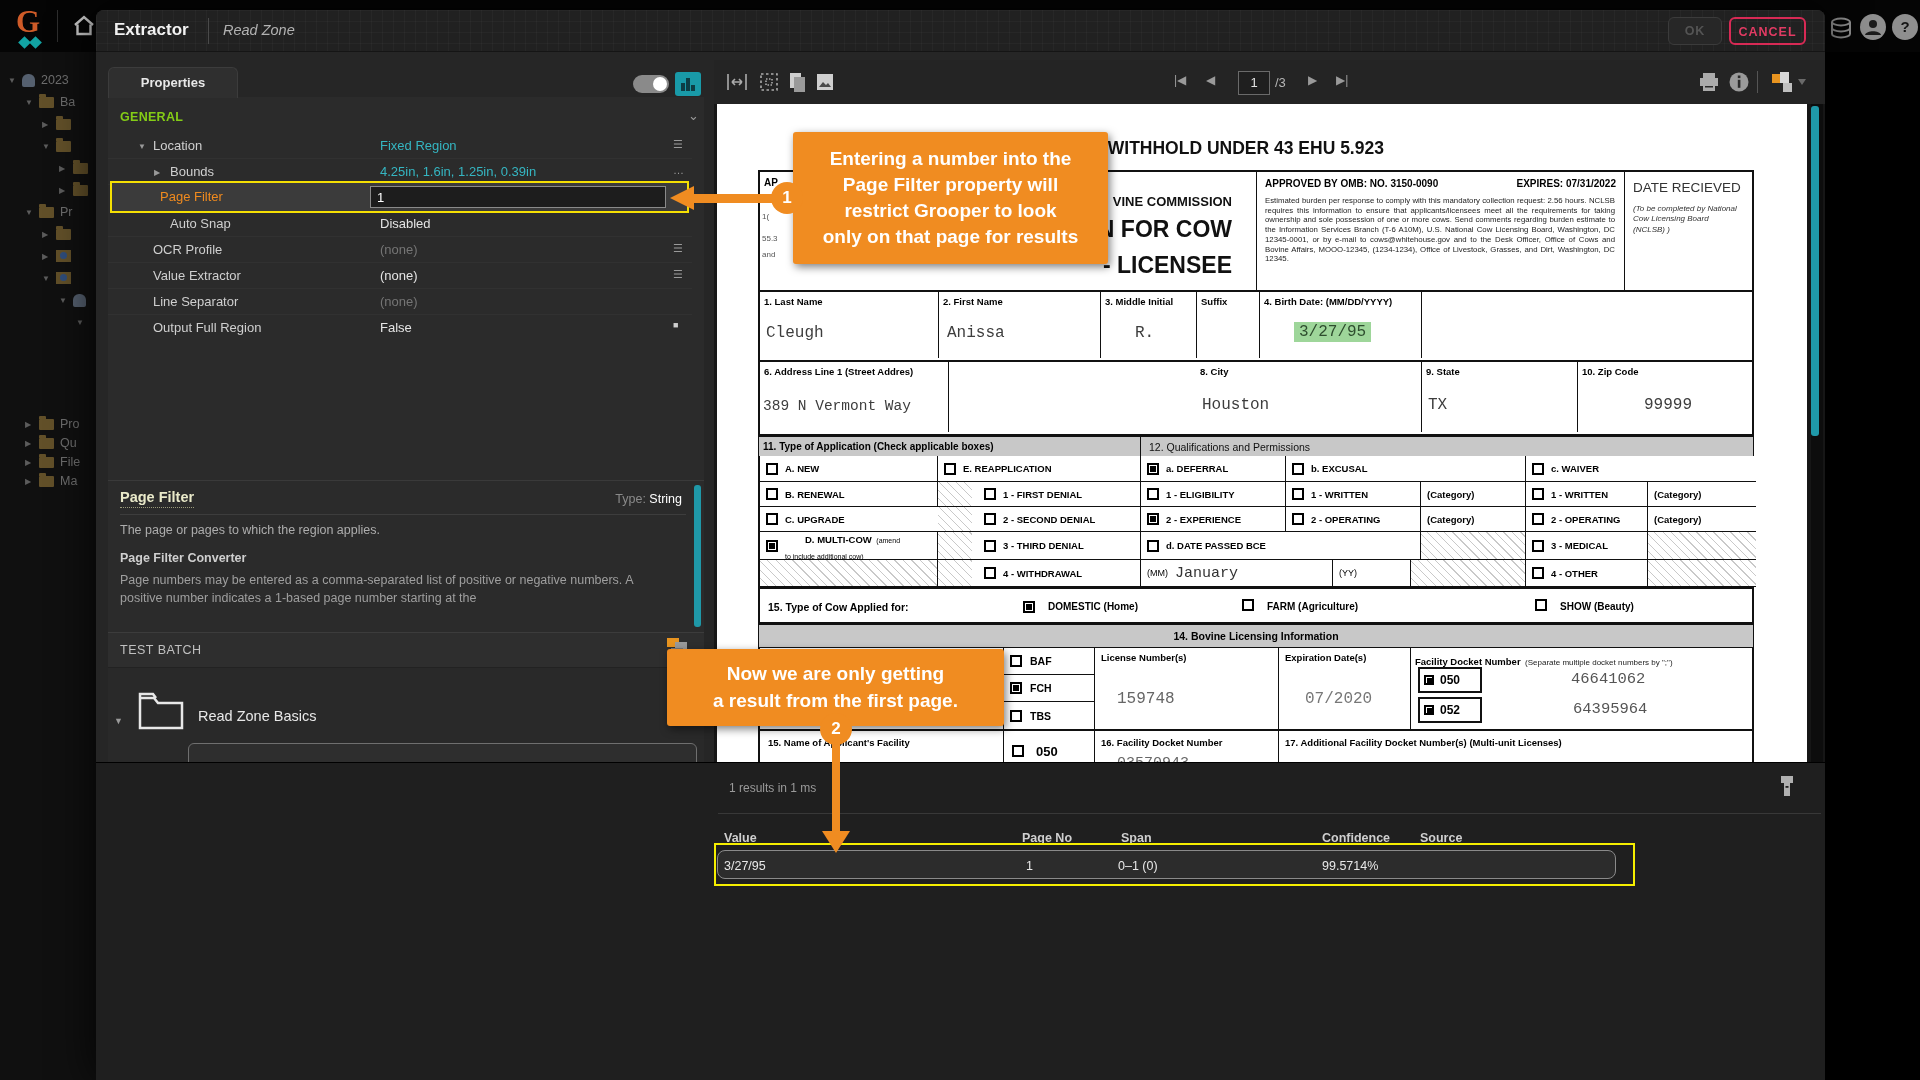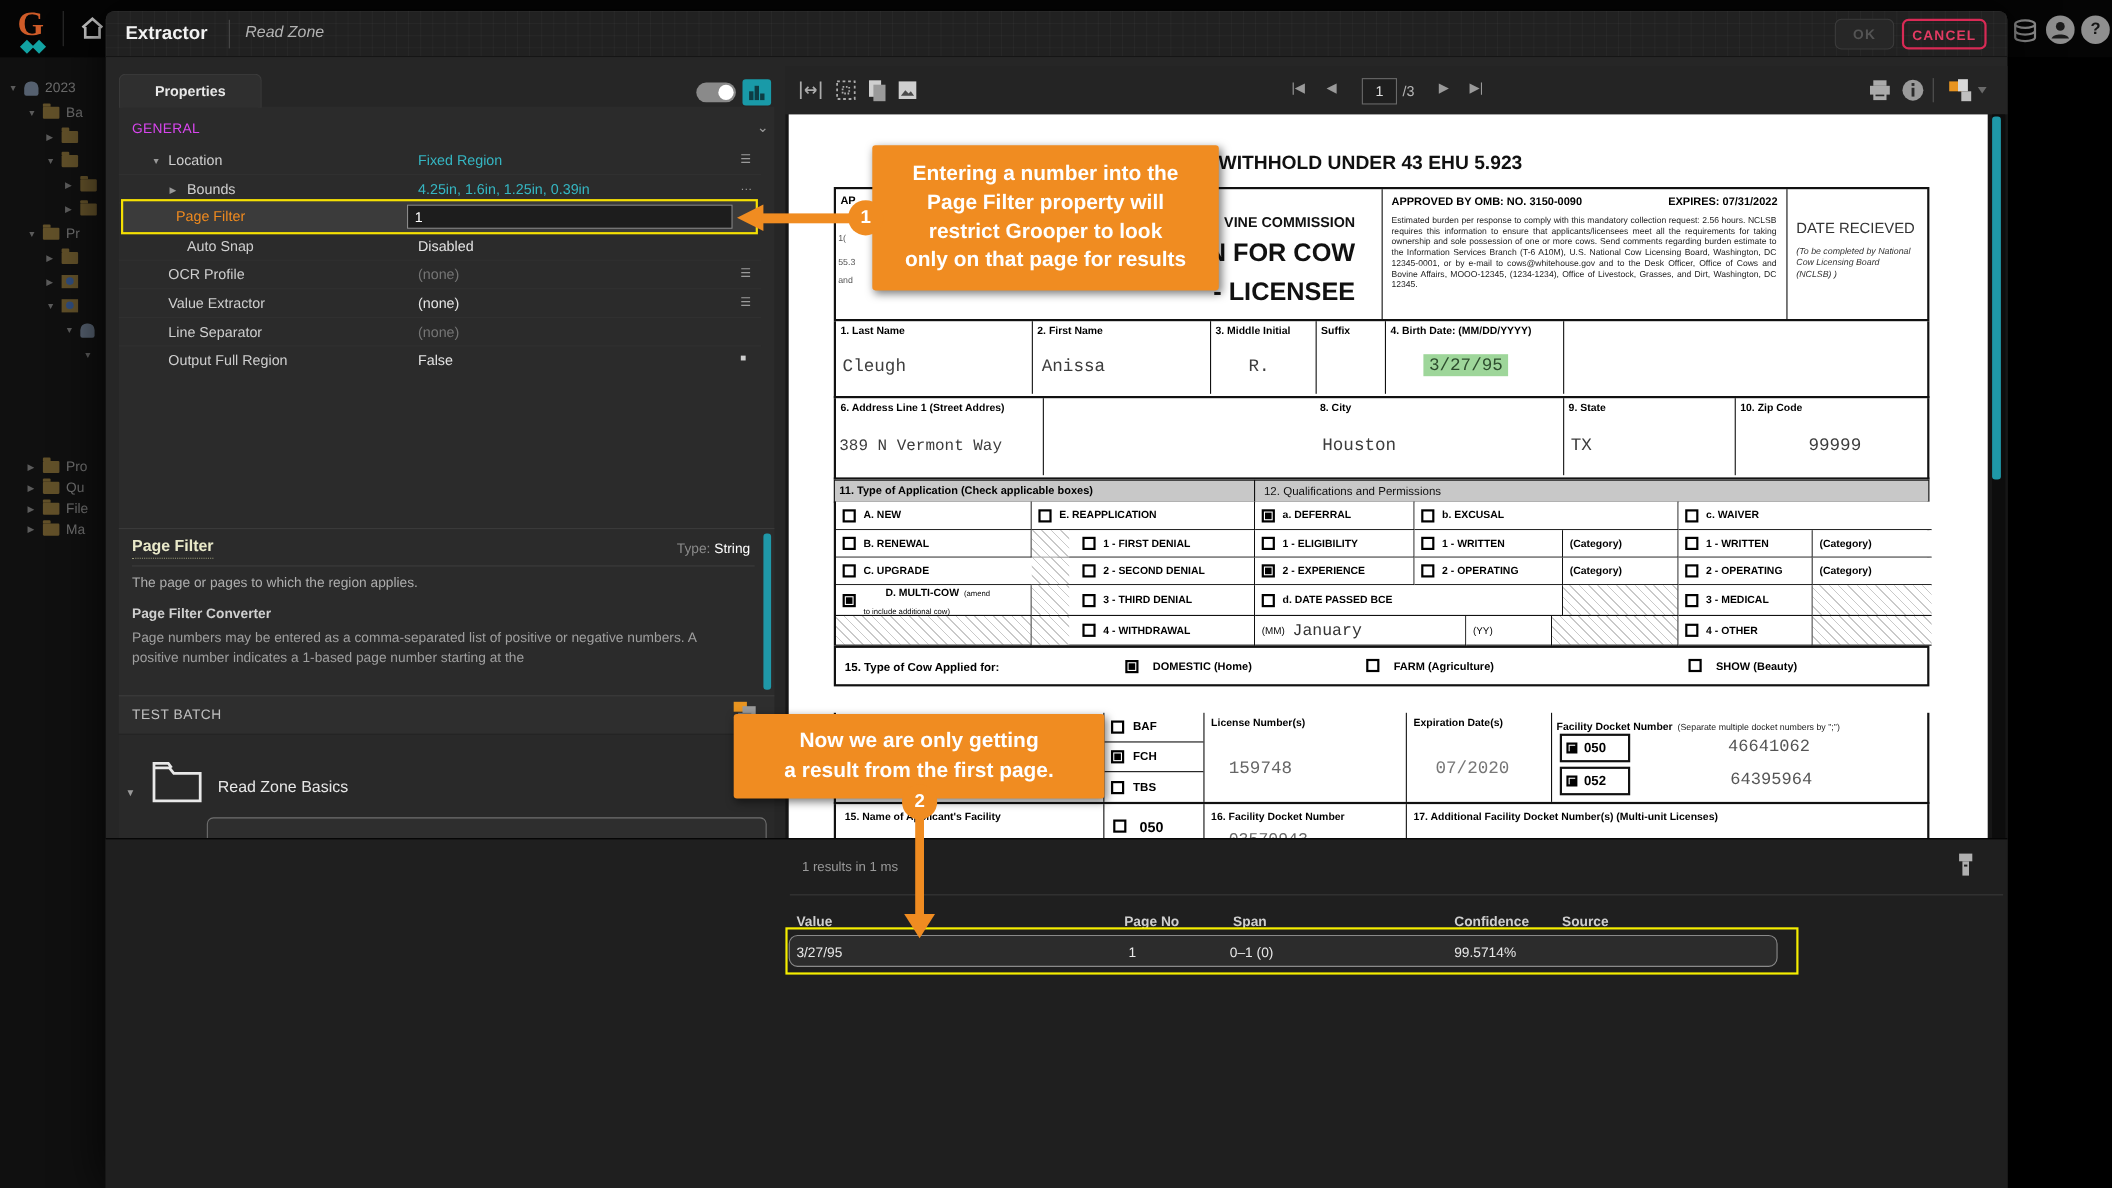--- a/index.html
+++ b/index.html
@@ -47,21 +47,21 @@
   .bar { position:absolute; width:4px; background:#0d3d44; bottom:5px; }
 
   .prow { position:absolute; left:12px; width:584px; height:26px; }
   .plabel { position:absolute; top:5px; font-size:13px; color:#cfcfcf; }
   .pvalue { position:absolute; left:272px; top:5px; font-size:13px; color:#e4e4e4; }
   .pvalue.teal { color:#35b6c2; }
   .pvalue.muted { color:#757575; }
   .pexp { position:absolute; font-size:8px; color:#999; top:9px; }
   .pricon { position:absolute; left:565px; top:5px; font-size:11px; color:#9a9a9a; }
   #general-row { position:absolute; left:12px; top:95px; width:584px; height:26px; }
-  #general-label { position:absolute; left:12px; top:5px; font-size:12.5px; font-weight:normal; color:#d946ef; letter-spacing:.3px; }
+  #general-label { position:absolute; left:12px; top:5px; font-size:12.5px; font-weight:bold; color:#84cc16; letter-spacing:.3px; }
   #general-chev { position:absolute; left:580px; top:3px; color:#9a9a9a; font-size:13px; }
   #pf-box { position:absolute; left:14px; top:171px; width:579px; height:32px; border:2px solid #f5e003; background:#3b3b3b; z-index:1; }
   #pf-label { position:absolute; left:48px; top:6px; font-size:13px; color:#f08a1e; }
   #pf-input { position:absolute; left:258px; top:3px; width:296px; height:22px; background:#1d1d1d; border:1px solid #8a8a8a; color:#fff; font-size:13px; font-family:"Liberation Sans", sans-serif; padding-left:6px; }
   #pf-dots { position:absolute; left:560px; top:5px; color:#9a9a9a; font-size:12px; }
 
   #helppanel { position:absolute; left:12px; top:470px; width:596px; height:152px; border-top:1px solid #3a3a3a; background:#2b2b2b; }
   #help-title { position:absolute; left:12px; top:8px; font-size:14.5px; font-weight:bold; color:#e9e9c9; border-bottom:1px dotted #9a9a7a; padding-bottom:2px; }
   #help-type { position:absolute; right:22px; top:11px; font-size:12.5px; color:#8a8a8a; }
   #help-type b { color:#ffffff; font-weight:normal; }
@@ -404,21 +404,21 @@
             <span class="abs" style="left:2px; top:78px; font-size:8px; color:#555;">and</span>
             <div class="abs" style="right:24px; top:22px; font-size:13px; font-weight:bold; text-align:right;">VINE COMMISSION</div>
             <div class="abs" style="right:24px; top:44px; font-size:23px; font-weight:bold; text-align:right;">N FOR COW</div>
             <div class="abs" style="right:24px; top:80px; font-size:23px; font-weight:bold; text-align:right;">- LICENSEE</div>
           </div>
           <div class="fcell" style="left:497px; top:0; width:368px; height:118px; padding:6px 8px;">
             <span class="abs flbl" style="left:8px; top:6px; font-size:10px;">APPROVED BY OMB:  NO. 3150-0090</span>
             <span class="abs flbl" style="right:8px; top:6px; font-size:10px;">EXPIRES:  07/31/2022</span>
             <div class="abs" style="left:8px; top:24px; width:350px; font-size:7.8px; line-height:1.25; text-align:justify; color:#222;">Estimated burden per response to comply with this mandatory collection request: 2.56 hours. NCLSB requires this information to ensure that applicants/licensees meet all the requirements for taking ownership and sole possession of one or more cows. Send comments regarding burden estimate to the Information Services Branch (T-6  A10M),  U.S. National Cow Licensing Board, Washington, DC 12345-0001, or by e-mail to cows@whitehouse.gov and to the Desk Officer, Office of Cows and Bovine Affairs, MOOO-12345, (1234-1234), Office of Livestock, Grasses, and Dirt, Washington, DC 12345.</div>
           </div>
-          <div class="abs" style="left:865px; top:0; width:129px; height:118px;margin-top:20px;">
+          <div class="abs" style="left:865px; top:0; width:129px; height:118px;">
             <div class="abs" style="left:8px; top:8px; font-size:13.5px; color:#333;">DATE RECIEVED</div>
             <div class="abs" style="left:8px; top:32px; width:108px; font-size:8px; font-style:italic; color:#333; line-height:1.3;">(To be completed by National Cow Licensing Board (NCLSB) )</div>
           </div>
         </div>
 
         <div class="abs" style="left:41px; top:188px; width:996px; height:70px; border:2px solid #111; border-top:none;">
           <div class="fcell" style="left:0; top:0; width:179px; height:66px;">
               <span class="abs flbl" style="left:4px; top:4px;">1.  Last Name</span>
               <span class="abs mono" style="left:6px; top:32px; font-size:16px;">Cleugh</span>
             </div>
@@ -585,20 +585,23 @@
           <div class="gc hatchbg" style="left:888px; top:104px; width:108px; height:27px; border-right:none;"></div>
         </div>
 
         <div class="abs" style="left:41px; top:483px; width:996px; height:37px; border:2px solid #111;">
           <span class="abs flbl" style="left:8px; top:12px; font-size:10.5px;">15.  Type of Cow Applied for:</span>
           <span class="abs cbx checked" style="left:263px; top:10px;"></span><span class="abs flbl" style="left:288px; top:12px; font-size:10px;">DOMESTIC (Home)</span>
           <span class="abs cbx" style="left:482px; top:10px;"></span><span class="abs flbl" style="left:507px; top:12px; font-size:10px;">FARM (Agriculture)</span>
           <span class="abs cbx" style="left:775px; top:10px;"></span><span class="abs flbl" style="left:800px; top:12px; font-size:10px;">SHOW (Beauty)</span>
         </div>
 
+        <div class="grayhdr" style="left:41px; top:520px; width:996px; height:24px; justify-content:center;">
+            <span class="flbl" style="font-size:10.5px;">14. Bovine Licensing Information</span>
+          </div>
 
         <div class="abs" style="left:41px; top:544px; width:996px; height:83px; border-left:2px solid #111; border-right:2px solid #111; border-bottom:2px solid #111;">
           <div class="fcell" style="left:0; top:0; width:244px; height:81px;"></div>
           <div class="fcell" style="left:244px; top:0; width:91px; height:81px;">
             <div class="abs" style="left:0; top:0; width:100%; height:27px; border-bottom:1px solid #111; display:flex; align-items:center; padding-left:6px; gap:8px;">
                 <span class="cbx"></span>
                 <span class="flbl" style="font-size:10.5px;">BAF</span>
               </div>
             <div class="abs" style="left:0; top:27px; width:100%; height:27px; border-bottom:1px solid #111; display:flex; align-items:center; padding-left:6px; gap:8px;">
                 <span class="cbx checked"></span>

